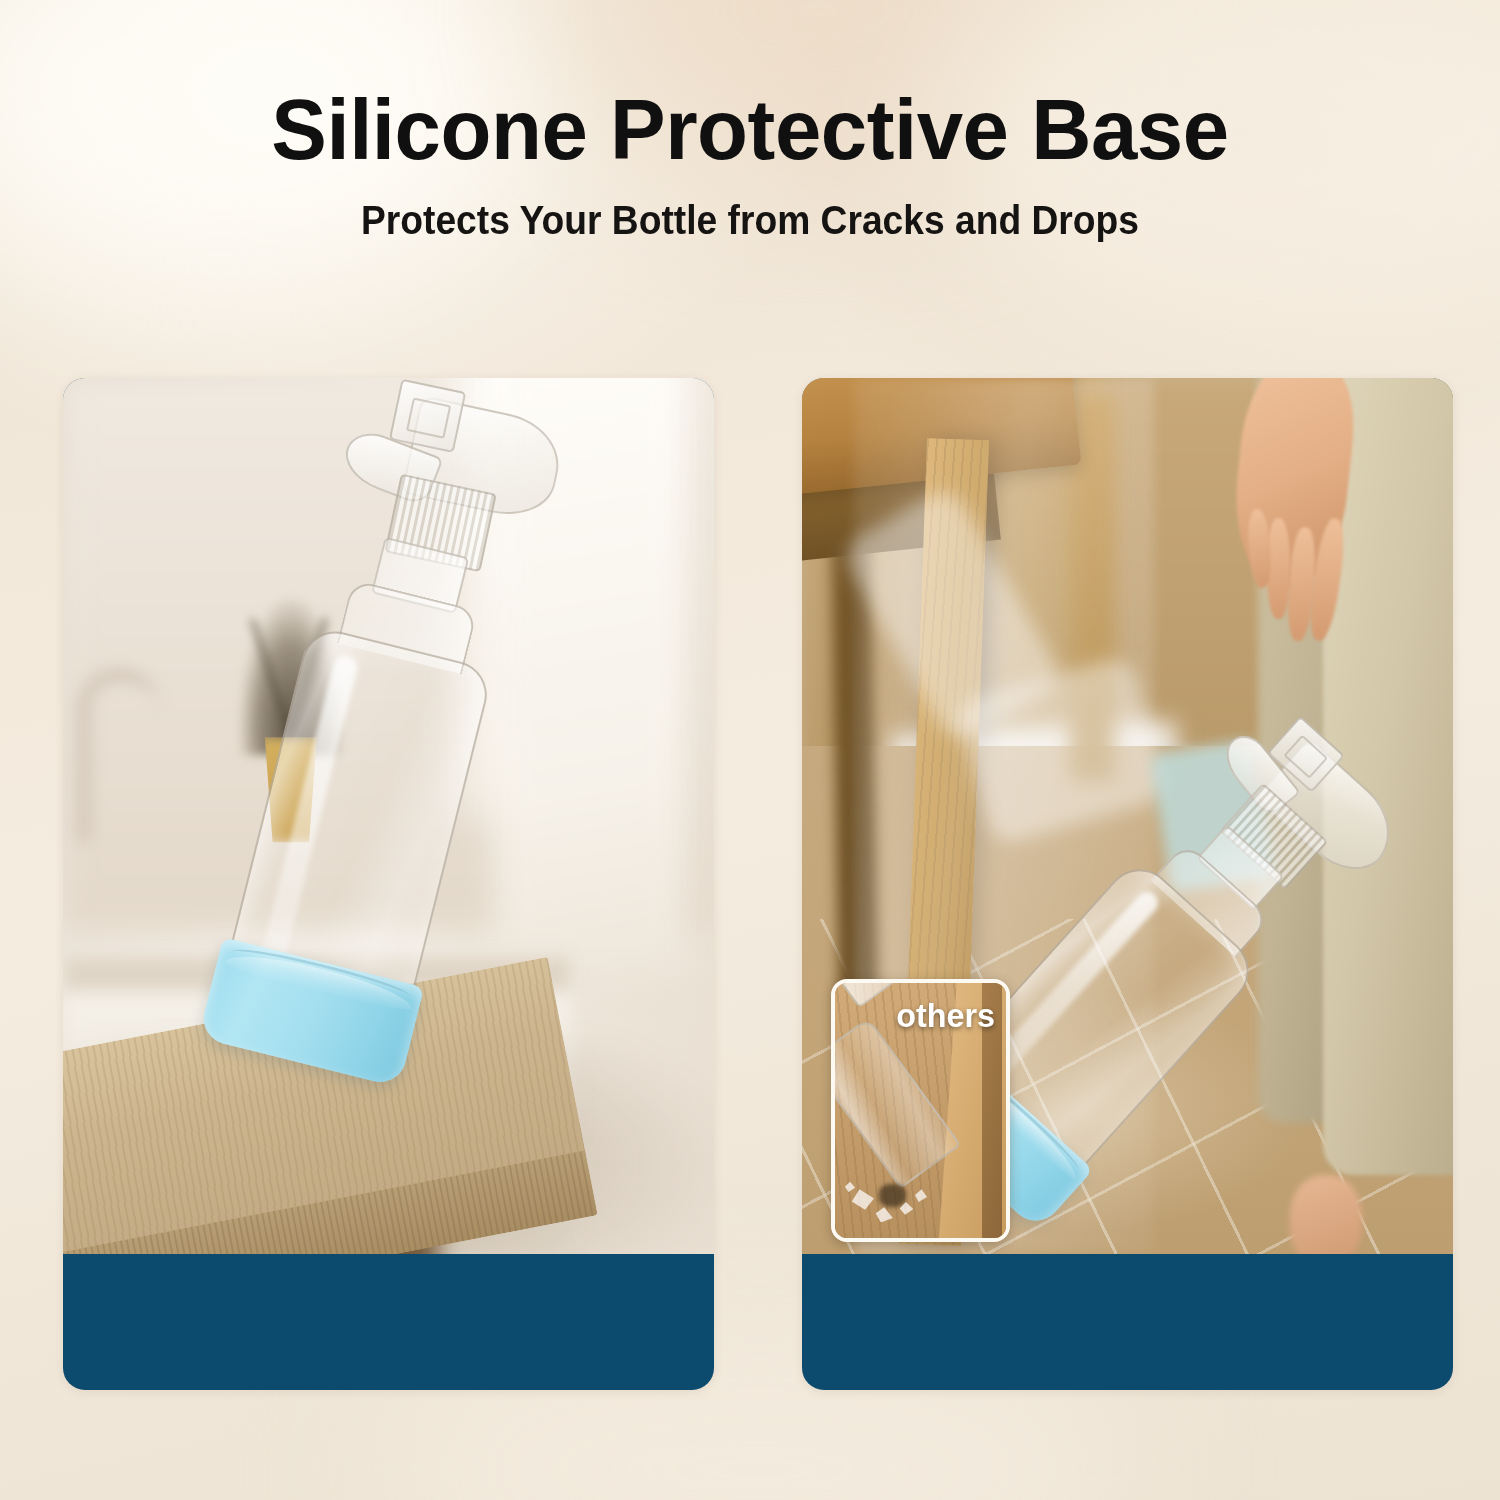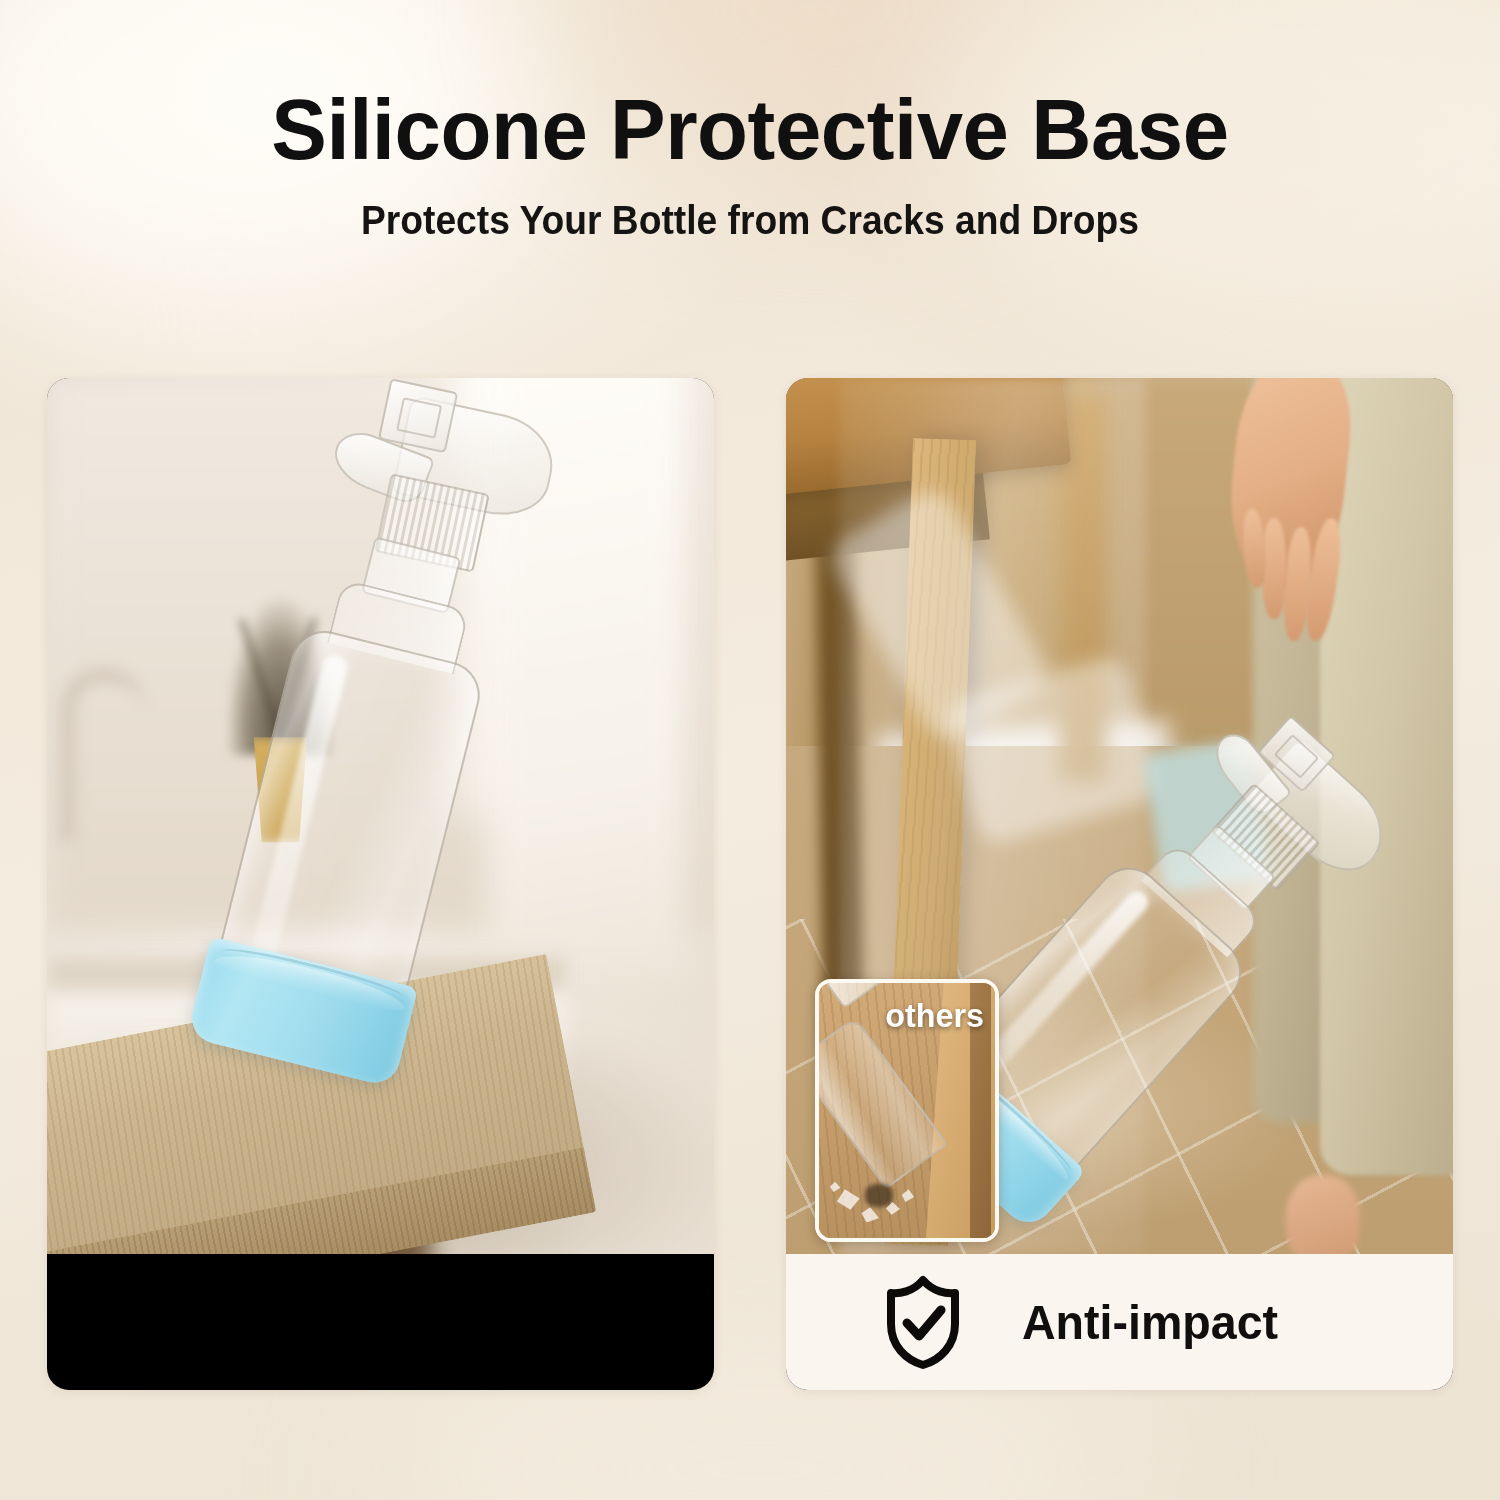--- a/index.html
+++ b/index.html
@@ -31,22 +31,23 @@
   .subtitle {
     margin-top:24px; font-size:40px; font-weight:700; color:#161413;
     transform:scaleX(0.93); transform-origin:center;
   }
 
   
   .cards { position:absolute; left:47px; top:378px; width:1406px; height:1012px; display:flex; gap:72px; z-index:4; }
   .card {
     width:670px; height:1012px; position:relative;
     border-radius:22px; overflow:hidden;
-    background:#000000;
+    background:#0c4a6e;
     box-shadow:0 2px 10px rgba(120,100,70,.12);
+    margin-left:16px;
   }
   .photo { position:absolute; left:0; right:0; top:0; height:876px; overflow:hidden; }
 
   
   .kitchen {
     position:absolute; inset:0;
     background:
       linear-gradient(112deg, #e6ddd2 0%, #eee6dc 26%, #f4efe8 48%, #efe7dc 68%, #e8ded1 100%);
   }
   .k-wall {
@@ -516,24 +517,15 @@
           <div class="ins-shard s1"></div>
           <div class="ins-shard s2"></div>
           <div class="ins-shard s3"></div>
           <div class="ins-shard s4"></div>
           <div class="ins-shard s5"></div>
           <div class="ins-label">others</div>
         </div>
       </div>
     </div>
 
-    <div class="caption">
-      <div class="shield">
-        <svg width="82" height="96" viewBox="0 0 82 96" aria-hidden="true">
-          <path d="M41 6 C31 18, 17 20, 9 19 L9 50 C9 72, 24 86, 41 91 C58 86, 73 72, 73 50 L73 19 C65 20, 51 18, 41 6 Z" fill="none" stroke="#0d0b0a" stroke-width="8" stroke-linejoin="round"></path>
-          <polyline points="25,49 37,62 59,36" fill="none" stroke="#0d0b0a" stroke-width="9" stroke-linecap="round" stroke-linejoin="round"></polyline>
-        </svg>
-      </div>
-      <div class="cap-text">Anti-impact</div>
-    </div>
   </div>
 
 </div>
 
 </body></html>

